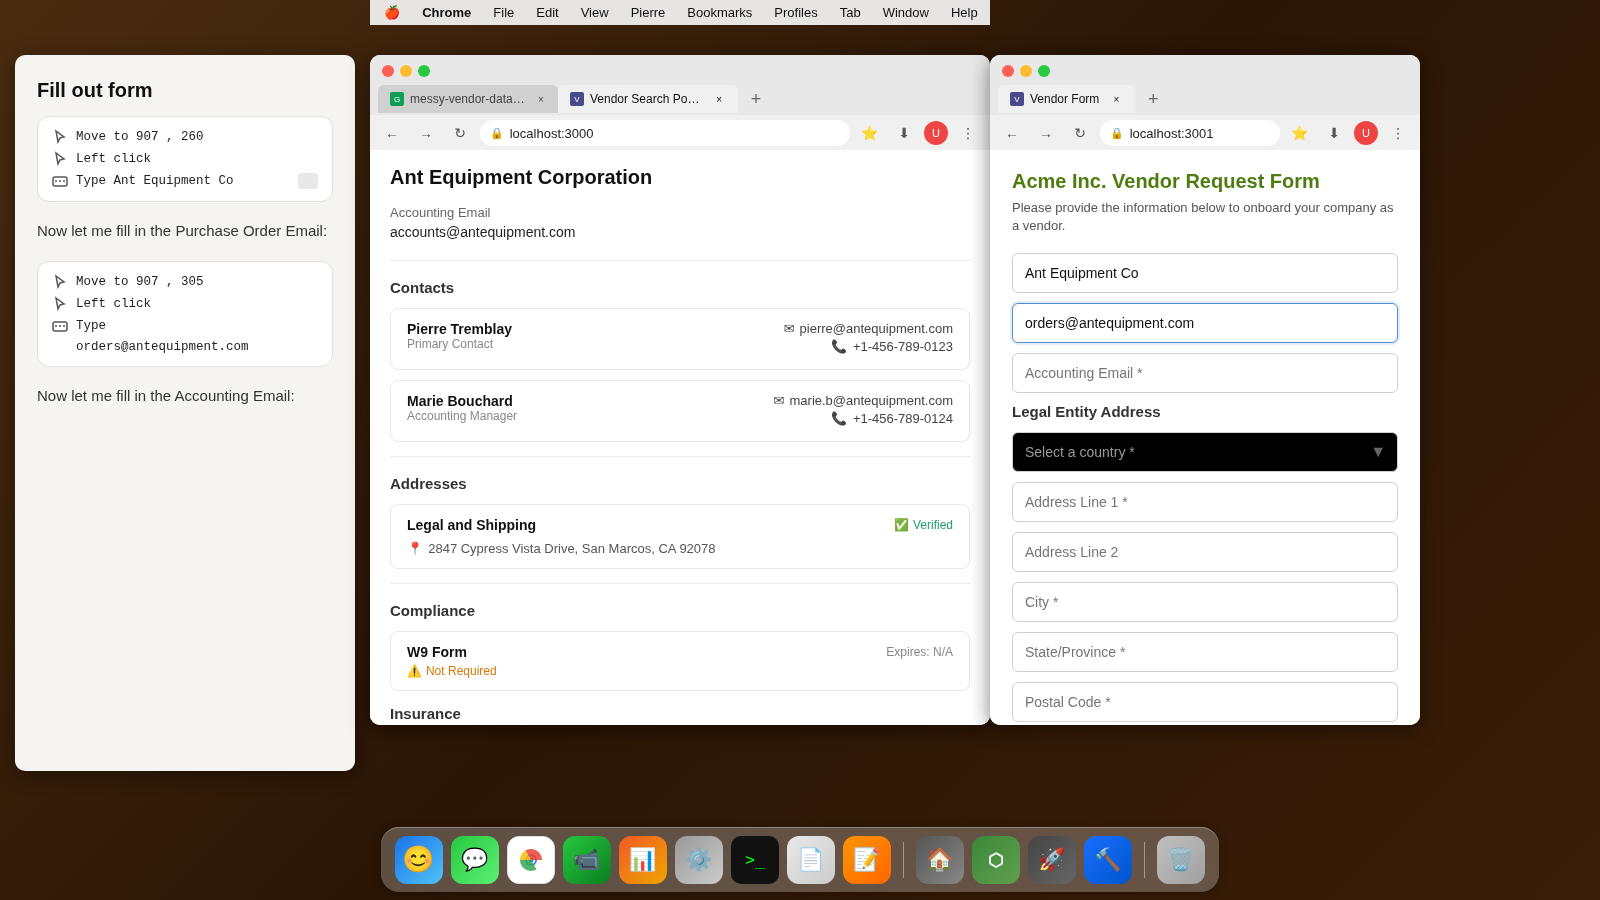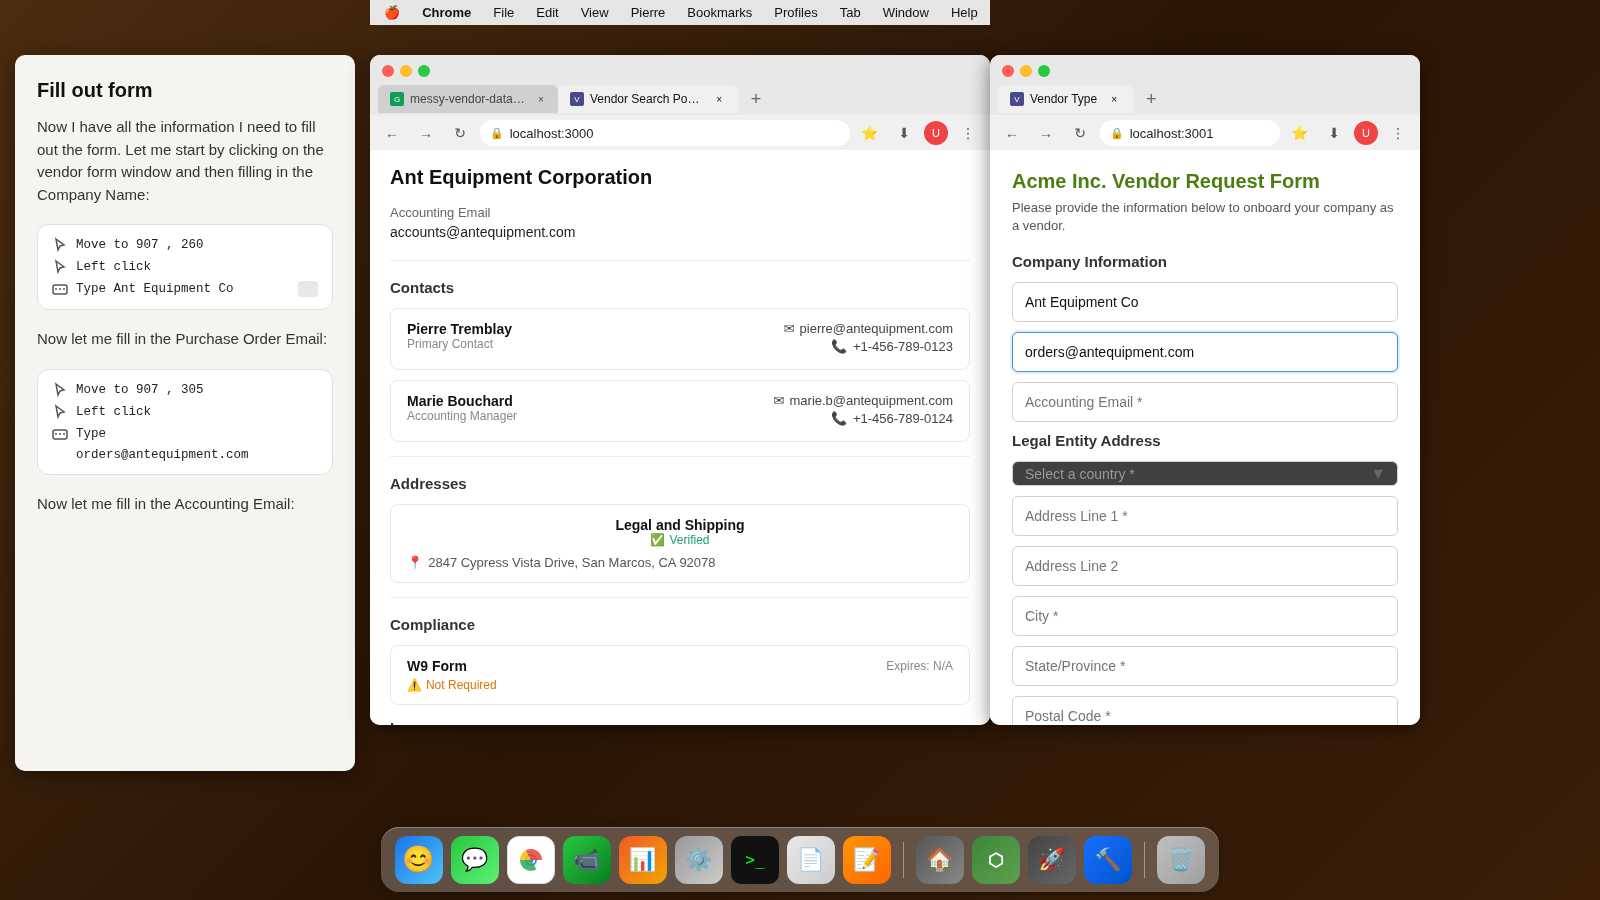--- a/index.html
+++ b/index.html
@@ -291,21 +291,20 @@
       border-radius: 8px;
       padding: 12px 16px;
       margin-bottom: 10px;
     }
 
     .address-header {
       display: flex;
       justify-content: space-between;
       align-items: center;
       margin-bottom: 8px;
-      flex-direction: column;
     }
 
     .address-type {
       font-size: 14px;
       font-weight: 600;
       color: #111;
     }
 
     .verified-badge {
       display: flex;
@@ -441,28 +440,28 @@
       outline: none;
     }
 
     .form-input.active-focus {
       border-color: #4a90d9;
       box-shadow: 0 0 0 2px rgba(74,144,217,0.15);
     }
 
     .form-select {
       width: 100%;
-      height: 25px;
+      height: 40px;
       border: 1.5px solid #d0d0d0;
       border-radius: 6px;
       padding: 0 12px;
       font-size: 14px;
       color: #999;
       margin-bottom: 10px;
-      background: #404040;
+      background: #000000;
       appearance: none;
       cursor: pointer;
     }
 
     .select-wrapper {
       position: relative;
       margin-bottom: 10px;
     }
 
     .select-wrapper .form-select {
@@ -529,21 +528,20 @@
     <span class="menu-item">Pierre</span>
     <span class="menu-item">Bookmarks</span>
     <span class="menu-item">Profiles</span>
     <span class="menu-item">Tab</span>
     <span class="menu-item">Window</span>
     <span class="menu-item">Help</span>
   </div>
 
   <div class="instructions-panel">
     <h2>Fill out form</h2>
-    <p class="description">Now I have all the information I need to fill out the form. Let me start by clicking on the vendor form window and then filling in the Company Name:</p>
 
     <div class="action-block">
       <div class="action-line">
         <svg class="action-icon" viewBox="0 0 16 16" fill="none" stroke="#555" stroke-width="1.5">
           <path d="M4 2l8 6-4 1-2 4z"></path>
         </svg>
         <span class="action-text">Move to  907 , 260</span>
       </div>
       <div class="action-line">
         <svg class="action-icon" viewBox="0 0 16 16" fill="none" stroke="#555" stroke-width="1.5">
@@ -714,21 +712,21 @@
   <div class="browser-right">
     <div class="browser-chrome">
       <div class="browser-traffic-lights">
         <div class="traffic-light close"></div>
         <div class="traffic-light minimize"></div>
         <div class="traffic-light maximize"></div>
       </div>
       <div class="browser-tabs">
         <div class="browser-tab active">
           <div style="width:14px;height:14px;background:#4a4a8a;border-radius:2px;flex-shrink:0;font-size:8px;color:white;display:flex;align-items:center;justify-content:center;">V</div>
-          <span style="overflow:hidden;text-overflow:ellipsis;white-space:nowrap;">Vendor Type</span>
+          <span style="overflow:hidden;text-overflow:ellipsis;white-space:nowrap;">Vendor Form</span>
           <span class="tab-close">×</span>
         </div>
         <div class="new-tab-btn">+</div>
       </div>
       <div class="browser-navbar">
         <div class="nav-btn">←</div>
         <div class="nav-btn">→</div>
         <div class="nav-btn">↻</div>
         <div class="address-bar">
           <span style="color:#555;font-size:11px;">🔒</span>
@@ -738,21 +736,20 @@
         <div class="nav-btn">⬇</div>
         <div style="width:24px;height:24px;border-radius:50%;background:#e44;display:flex;align-items:center;justify-content:center;color:white;font-size:11px;cursor:pointer;">U</div>
         <div class="nav-btn">⋮</div>
       </div>
     </div>
 
     <div class="form-content">
       <div class="form-title">Acme Inc. Vendor Request Form</div>
       <div class="form-description">Please provide the information below to onboard your company as a vendor.</div>
 
-      <div class="form-section-title">Company Information</div>
 
       <input class="form-input" type="text" value="Ant Equipment Co" style="">
 
       <input class="form-input active-focus" type="text" value="orders@antequipment.com" style="">
 
       <input class="form-input" type="text" placeholder="Accounting Email *" style="">
 
       <div class="form-section-title">Legal Entity Address</div>
 
       <div class="select-wrapper">

